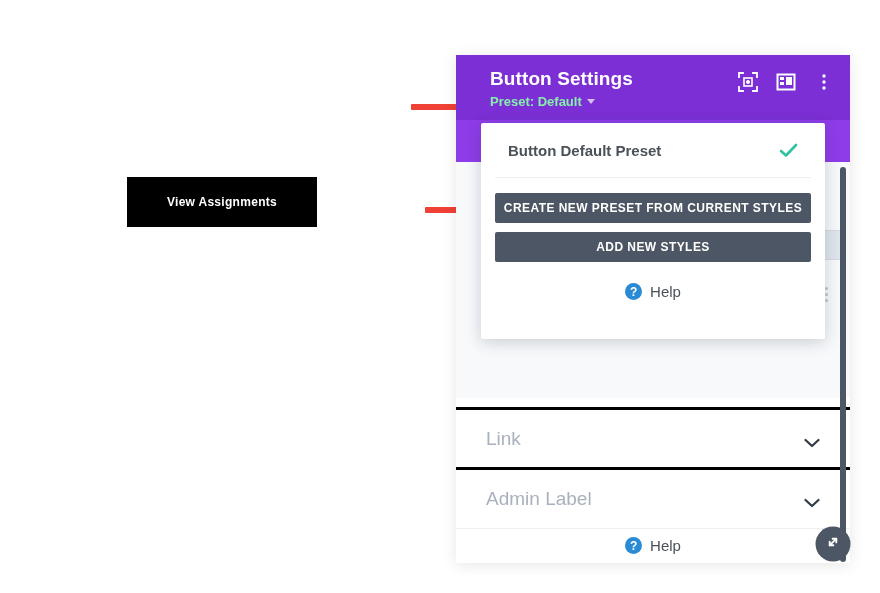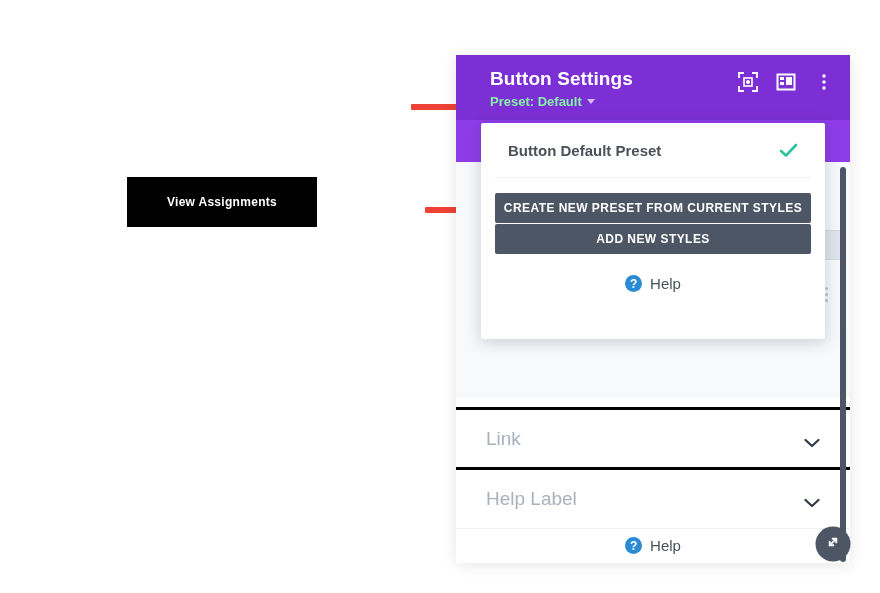--- a/index.html
+++ b/index.html
@@ -224,21 +224,21 @@
     flex: 1;
     font-size: 15px;
     font-weight: bold;
     color: #4a5158;
   }
   .check-mark { width: 19px; height: 15px; display: block; }
 
   .preset-action-btn {
     display: block;
     width: 316px;
-    margin: 0 auto 1px auto;
+    margin: 0 auto 9px auto;
     height: 30px;
     background: #4c5664;
     color: #ffffff;
     border: none;
     border-radius: 2px;
     font-family: "Liberation Sans", sans-serif;
     font-size: 12px;
     font-weight: bold;
     letter-spacing: 0.45px;
     cursor: pointer;
@@ -320,21 +320,21 @@
       <div class="accordion-row" id="row-link">
         <span class="accordion-label">Link</span>
         <span class="chev">
           <svg viewBox="0 0 16 10" width="16" height="10">
             <path d="M1.5 2 L8 8 L14.5 2" fill="none" stroke="#2f3a45" stroke-width="2.2" stroke-linecap="round" stroke-linejoin="round"></path>
           </svg>
         </span>
       </div>
 
       <div class="accordion-row" id="row-admin">
-        <span class="accordion-label">Help Label</span>
+        <span class="accordion-label">Admin Label</span>
         <span class="chev">
           <svg viewBox="0 0 16 10" width="16" height="10">
             <path d="M1.5 2 L8 8 L14.5 2" fill="none" stroke="#2f3a45" stroke-width="2.2" stroke-linecap="round" stroke-linejoin="round"></path>
           </svg>
         </span>
       </div>
     </div>
 
     <div id="bottom-help">
       <span class="help-link">

